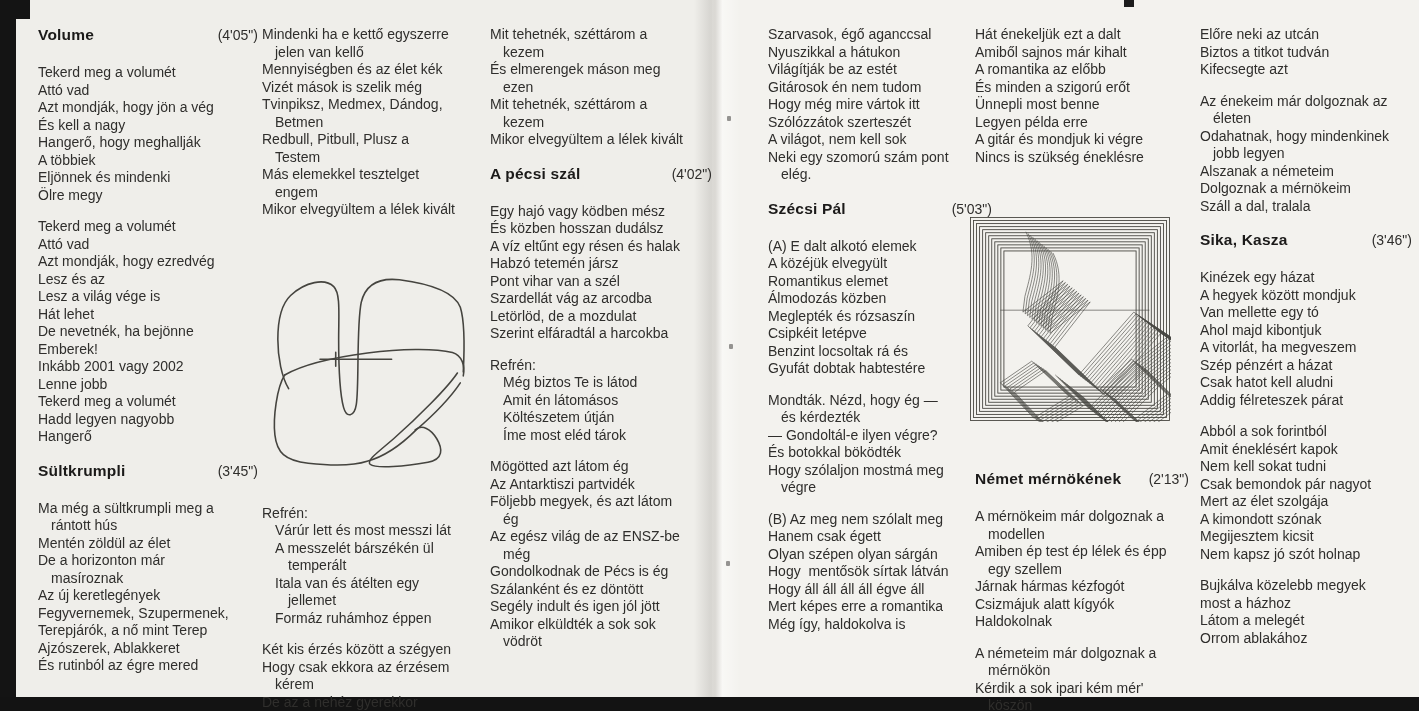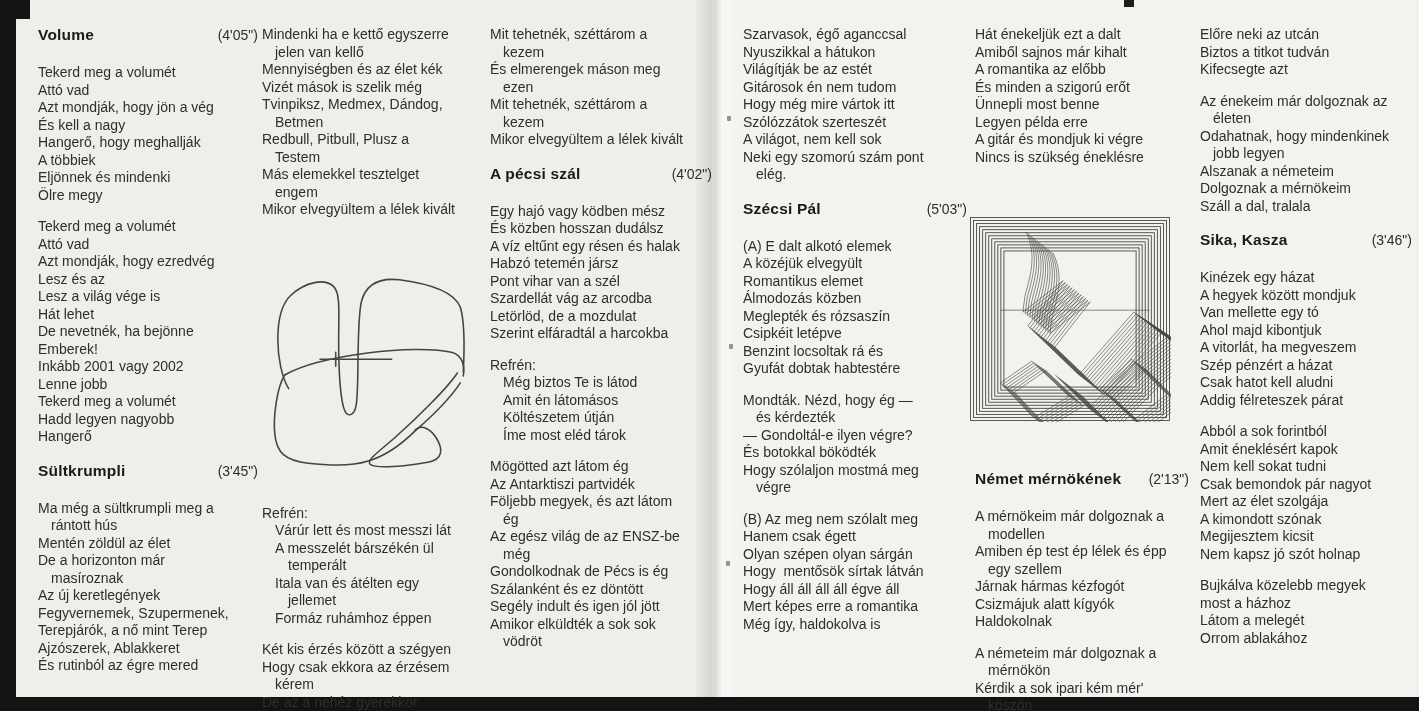--- a/index.html
+++ b/index.html
@@ -22,21 +22,21 @@
     position:absolute;left:694px;top:0;width:46px;height:697px;
     background:linear-gradient(90deg,rgba(0,0,0,0) 0%,rgba(95,90,84,0.16) 34%,rgba(120,114,108,0.20) 46%,rgba(255,255,255,0.45) 62%,rgba(0,0,0,0) 100%);
     pointer-events:none;
   }
   .speck{position:absolute;width:4px;height:5px;background:#6b6a66;border-radius:1px;opacity:.7;}
 
   .column{position:absolute;top:0;padding-top:26px;white-space:pre;}
   .col-1{left:38px;width:220px;}
   .col-2{left:262px;width:222px;}
   .col-3{left:490px;width:222px;}
-  .col-4{left:743px;width:224px;}
+  .col-4{left:768px;width:224px;}
   .col-5{left:975px;width:214px;}
   .col-6{left:1200px;width:212px;}
 
   .song-heading{
     display:flex;justify-content:space-between;align-items:baseline;
     margin:16px 0 20px 0;
   }
   .column .song-heading:first-child{margin-top:0;}
   .song-title{font-weight:bold;font-size:15.5px;color:#1b1a19;letter-spacing:.2px;}
   .song-duration{font-size:14px;color:#2f2e2c;}

